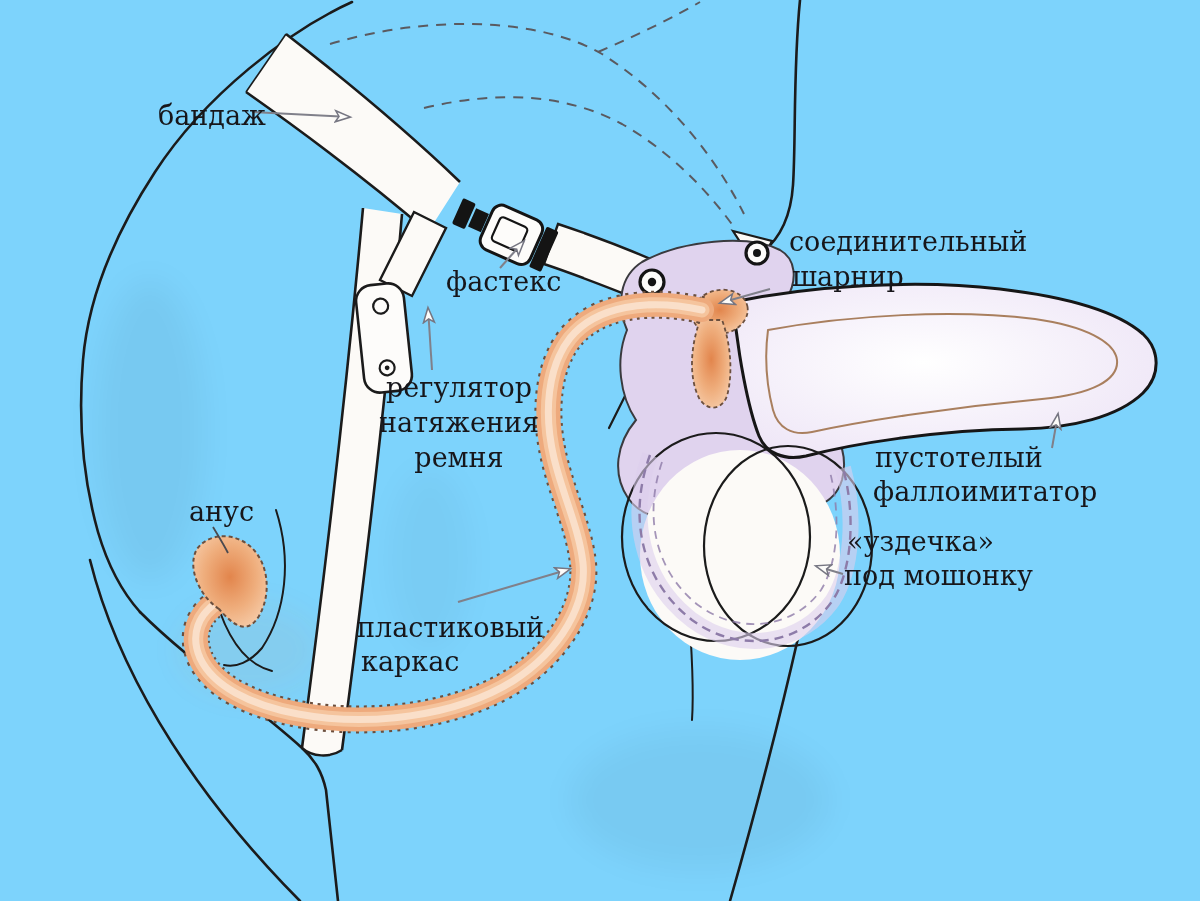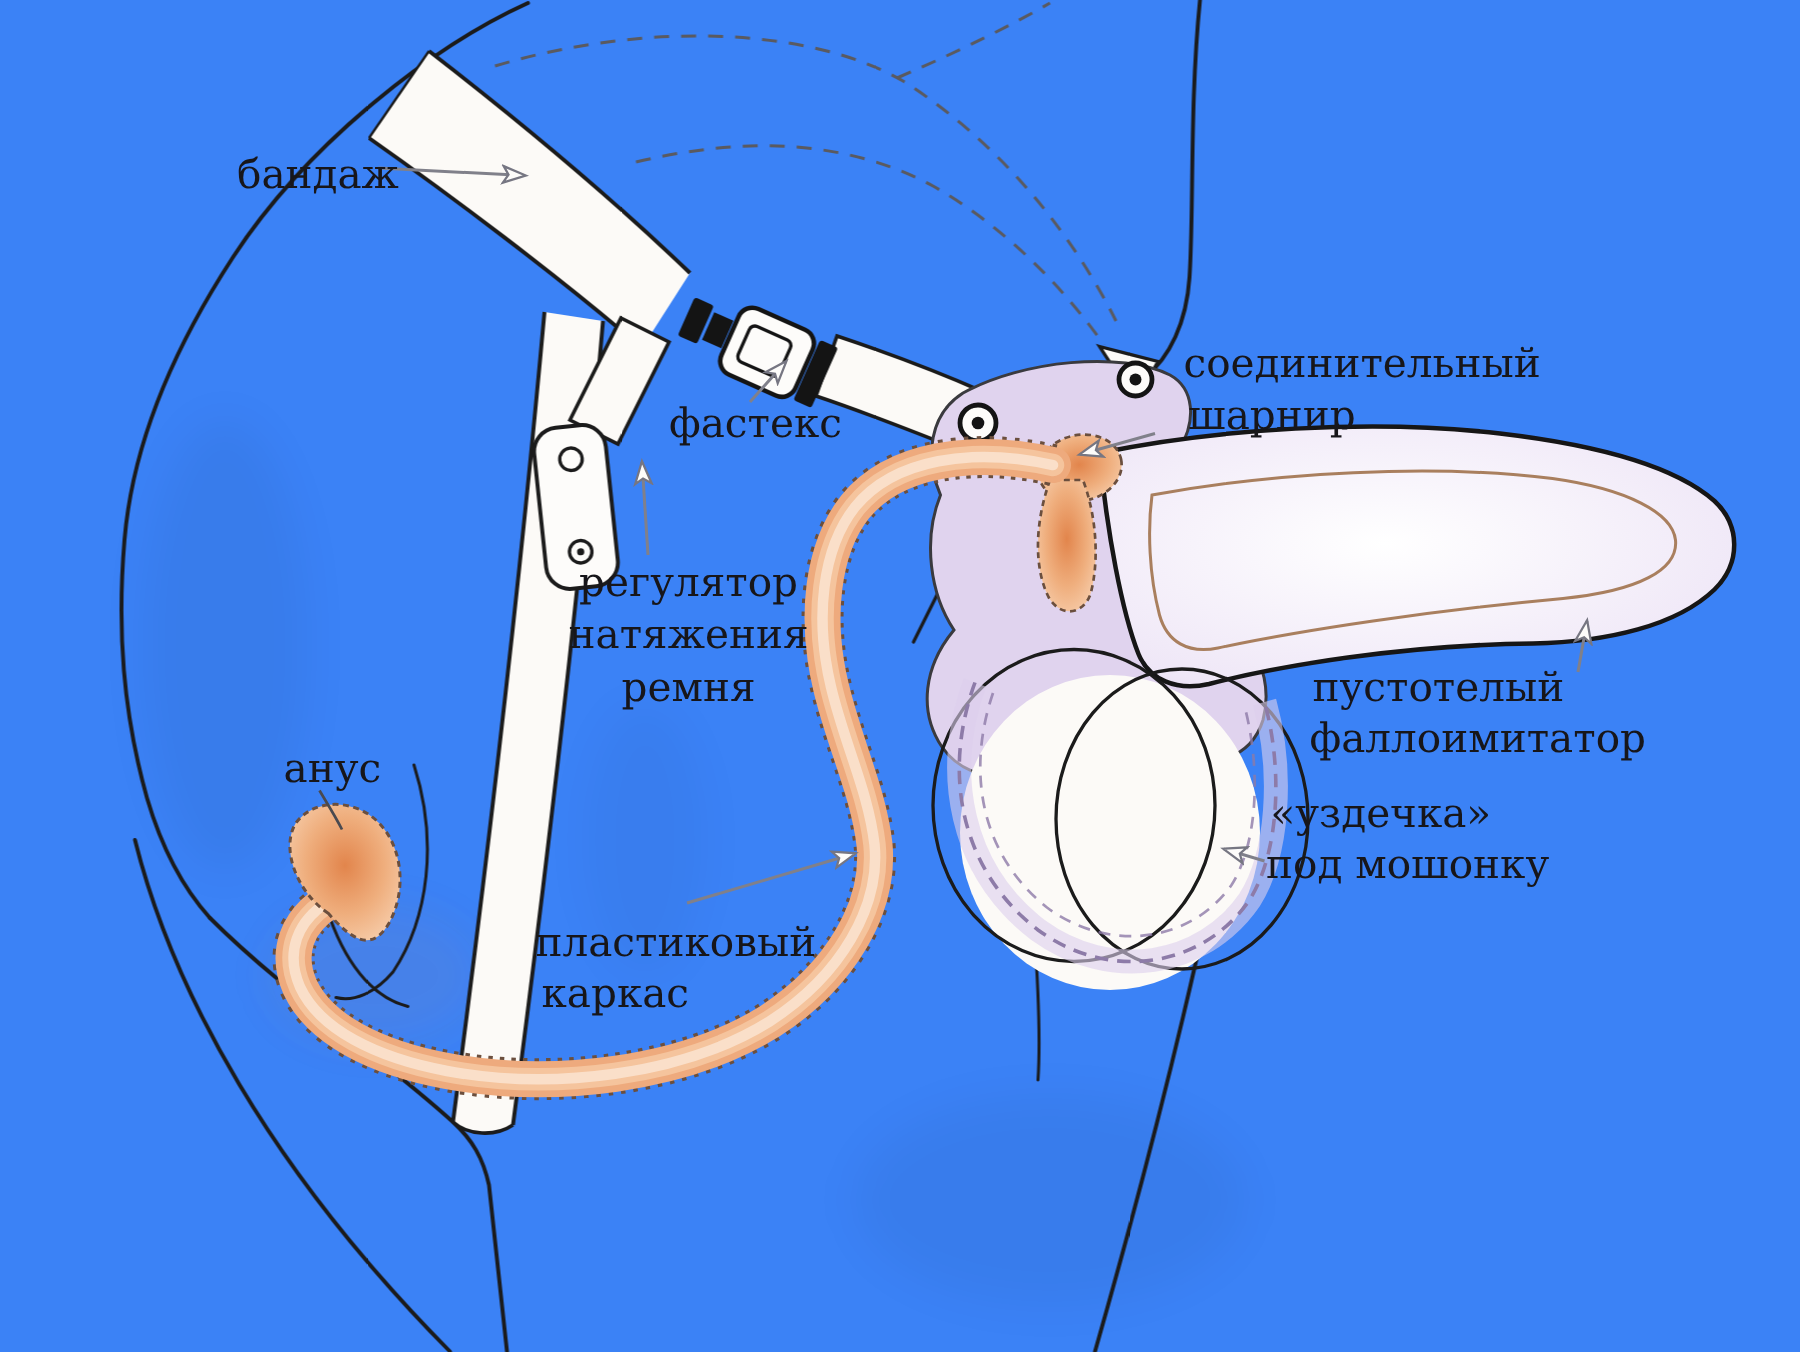--- a/index.html
+++ b/index.html
@@ -1,16 +1,16 @@
 <!DOCTYPE html>
 <html><head>
 <meta charset="utf-8">
 <style>
   html,body{margin:0;padding:0;background:#fcfaf7;}
-  .stage{position:relative;width:1200px;height:901px;background:#3b82f6;overflow:hidden;}
+  .stage{position:relative;width:1200px;height:901px;background:#7dd3fc;overflow:hidden;}
   svg{display:block;}
   text{font-family:"DejaVu Serif","Liberation Serif",serif;font-size:27px;fill:#17161a;}
 </style>
 </head>
 <body>
 
 <div class="stage">
 <svg width="1200" height="901" viewBox="0 0 1200 901">
   <defs>
     <marker id="arrowO" markerWidth="20" markerHeight="16" refX="16" refY="7" orient="auto" markerUnits="userSpaceOnUse">

